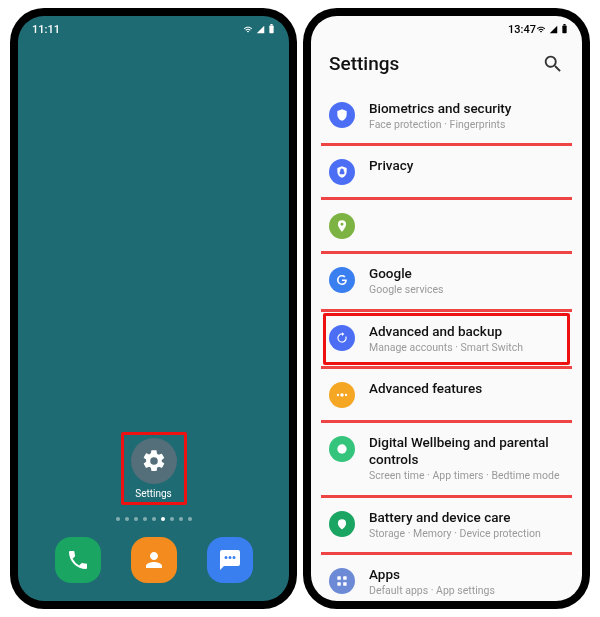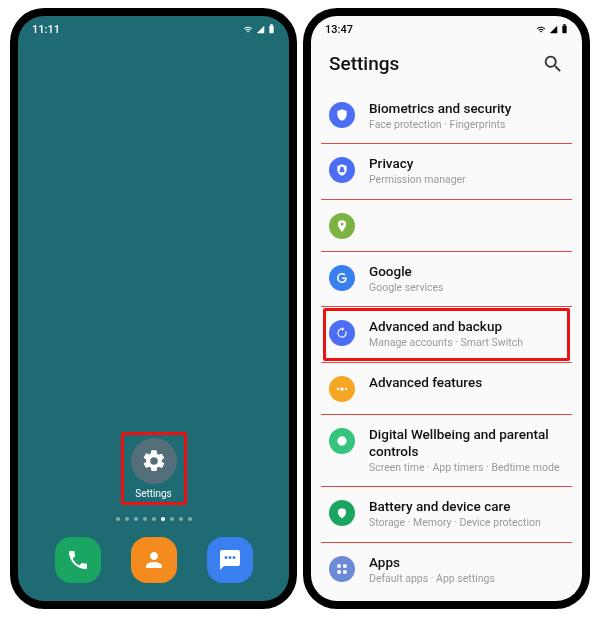--- a/index.html
+++ b/index.html
@@ -37,21 +37,21 @@
   .statusbar {
     height: 26px;
     display: flex;
     align-items: center;
     justify-content: space-between;
     padding: 0 14px;
     font-size: 11px;
     font-weight: 500;
   }
   .home .statusbar { color: #fff; }
-  .settings .statusbar { color: #000; }
+  .settings .statusbar { color: #000; justify-content: flex-end; }
   .status-right { display: flex; align-items: center; gap: 3px; }
   .status-icons svg { display: block; }
 
   
   .settings-header {
     display: flex;
     align-items: center;
     justify-content: space-between;
     padding: 10px 18px 14px;
   }
@@ -63,21 +63,21 @@
     flex: 1;
     overflow: hidden;
     display: flex;
     flex-direction: column;
     padding: 0 10px;
   }
   .setting-item {
     display: flex;
     align-items: flex-start;
     padding: 11px 8px 12px;
-    border-bottom: 1px solid #ef4444;
+    border-bottom: 3px solid #ef4444;
     position: relative;
   }
   .setting-item:last-child { border-bottom: none; }
   .setting-icon {
     width: 26px;
     height: 26px;
     border-radius: 50%;
     flex-shrink: 0;
     margin-right: 14px;
     display: flex;
@@ -259,21 +259,20 @@
           </div>
         </div>
         <div class="setting-item">
           <div class="setting-icon" style="background: rgb(75, 110, 245);">
             <svg viewBox="0 0 24 24">
               <path d="M12 2L4 5v6c0 5 3.4 9.7 8 11 4.6-1.3 8-6 8-11V5l-8-3zm0 4a3 3 0 0 1 3 3v2h1v5H8v-5h1V9a3 3 0 0 1 3-3z"></path>
             </svg>
           </div>
           <div class="setting-text">
             <div class="setting-title">Privacy</div>
-            <div class="setting-sub">Permission manager</div>
           </div>
         </div>
         <div class="setting-item">
           <div class="setting-icon" style="background: rgb(124, 179, 66);">
             <svg viewBox="0 0 24 24">
               <path d="M12 2a7 7 0 0 0-7 7c0 5.25 7 13 7 13s7-7.75 7-13a7 7 0 0 0-7-7zm0 9.5A2.5 2.5 0 1 1 12 6.5a2.5 2.5 0 0 1 0 5z"></path>
             </svg>
           </div>
         </div>
         <div class="setting-item">

